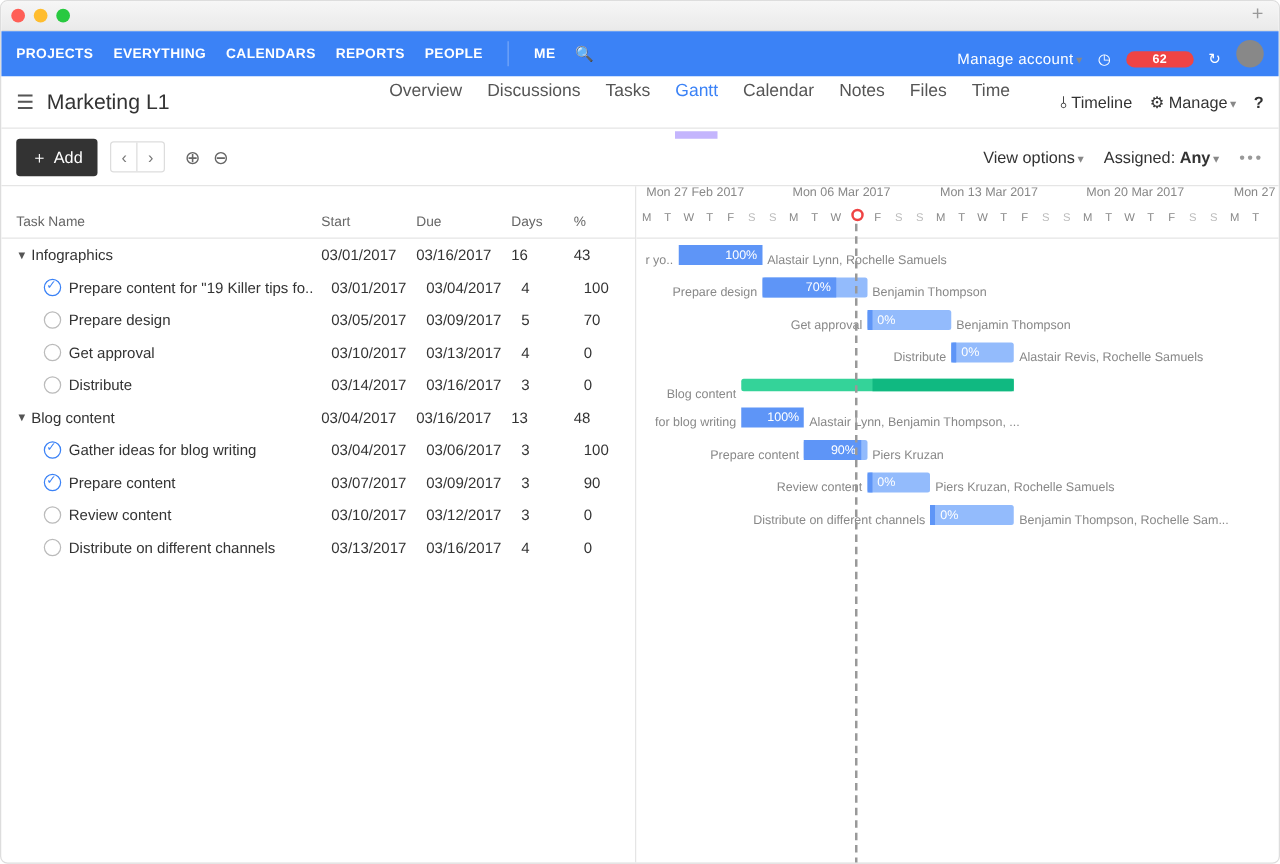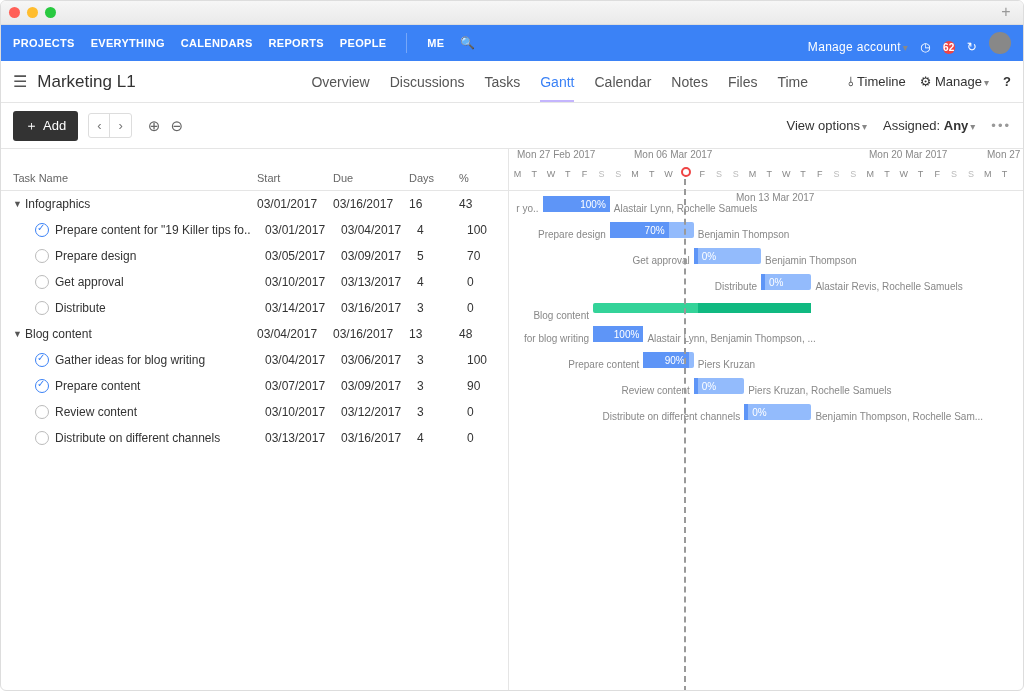--- a/index.html
+++ b/index.html
@@ -6,27 +6,27 @@
 body { width:1024px; height:691px; background:#fff; overflow:hidden; border:1px solid #ddd; border-radius:6px; position:relative; }
 .titlebar { height:24px; background:linear-gradient(#f6f6f6,#eaeaea); border-bottom:1px solid #ddd; display:flex; align-items:center; padding:0 8px; }
 .traffic { display:flex; gap:7px; }
 .tl-dot { width:11px; height:11px; border-radius:50%; }
 .tl-close{background:#ff5f57}.tl-min{background:#ffbd2e}.tl-max{background:#28c940}
 .plusbox { margin-left:auto; width:18px; height:18px; color:#999; font-size:16px; text-align:center; line-height:16px; }
 .topnav { height:36px; background:#3b82f6; display:flex; align-items:center; padding:0 12px; color:#fff; font-size:11px; font-weight:600; letter-spacing:.3px; }
 .topnav .nav-left{display:flex;gap:16px;align-items:center}
 .topnav .sep{width:1px;height:20px;background:rgba(255,255,255,.3);margin:0 4px}
 .topnav .nav-right{margin-left:auto;display:flex;align-items:flex-end;gap:12px;font-size:12px;font-weight:400}
-.badge{background:#ef4444;color:#fff;border-radius:9px;padding:1px 0;font-size:10px;font-weight:600}
+.badge{background:#ef4444;color:#fff;border-radius:9px;padding:1px 21px;font-size:10px;font-weight:600}
 .avatar{width:22px;height:22px;border-radius:50%;background:#888}
 .tabbar{height:42px;border-bottom:1px solid #e5e5e5;display:flex;align-items:center;padding:0 12px}
 .tabbar .menu-icon{font-size:16px;margin-right:10px;color:#555}
 .tabbar .title{font-size:17px;font-weight:400;color:#333}
 .tabbar .tabs{margin-left:auto;display:flex;gap:20px;color:#555;font-size:14px}
-.tabbar .tabs .tab.active{color:#3b82f6;border-bottom:2px solid #c4b5fd;padding-bottom:8px;margin-bottom:-12px}
+.tabbar .tabs .tab.active{color:#3b82f6;border-bottom:6px solid #c4b5fd;padding-bottom:25px;margin-bottom:-12px}
 .tabbar .tabs-right{display:flex;gap:14px;align-items:center;margin-left:40px;color:#333;font-size:13px}
 .toolbar{height:46px;border-bottom:1px solid #e5e5e5;display:flex;align-items:center;padding:0 12px;gap:10px}
 .btn-add{background:#333;color:#fff;border:none;padding:6px 12px;border-radius:3px;font-size:13px;display:flex;align-items:center;gap:5px}
 .nav-arrows{display:flex;border:1px solid #ddd;border-radius:3px}
 .nav-arrows span{padding:4px 8px;color:#777;font-size:13px}
 .nav-arrows span:first-child{border-right:1px solid #ddd}
 .zoom{display:flex;gap:10px;color:#666;font-size:15px;margin-left:6px}
 .toolbar .right{margin-left:auto;display:flex;align-items:center;gap:16px;font-size:13px;color:#333}
 .chev{color:#888;font-size:10px;margin-left:2px}
 .content{display:flex;height:543px}
@@ -228,21 +228,21 @@
           <div class="col-days">4</div>
           <div class="col-pct">0</div>
         </div>
       </div>
   </div>
   <div class="rightpane">
     <div class="timeline-header">
       <div class="week-labels" id="week-labels">
           <span style="left: 8px;">Mon 27 Feb 2017</span>
           <span style="left: 125px; text-align: right;">Mon 06 Mar 2017</span>
-          <span style="left: 227px; margin-top: 43px;">Mon 13 Mar 2017</span>
+          <span style="left: 243px;">Mon 13 Mar 2017</span>
           <span style="left: 360px;">Mon 20 Mar 2017</span>
           <span style="left: 478px;">Mon 27</span>
         </div>
       <div class="day-labels" id="day-labels">
           <span>M</span>
           <span>T</span>
           <span>W</span>
           <span>T</span>
           <span>F</span>
           <span class="we">S</span>

